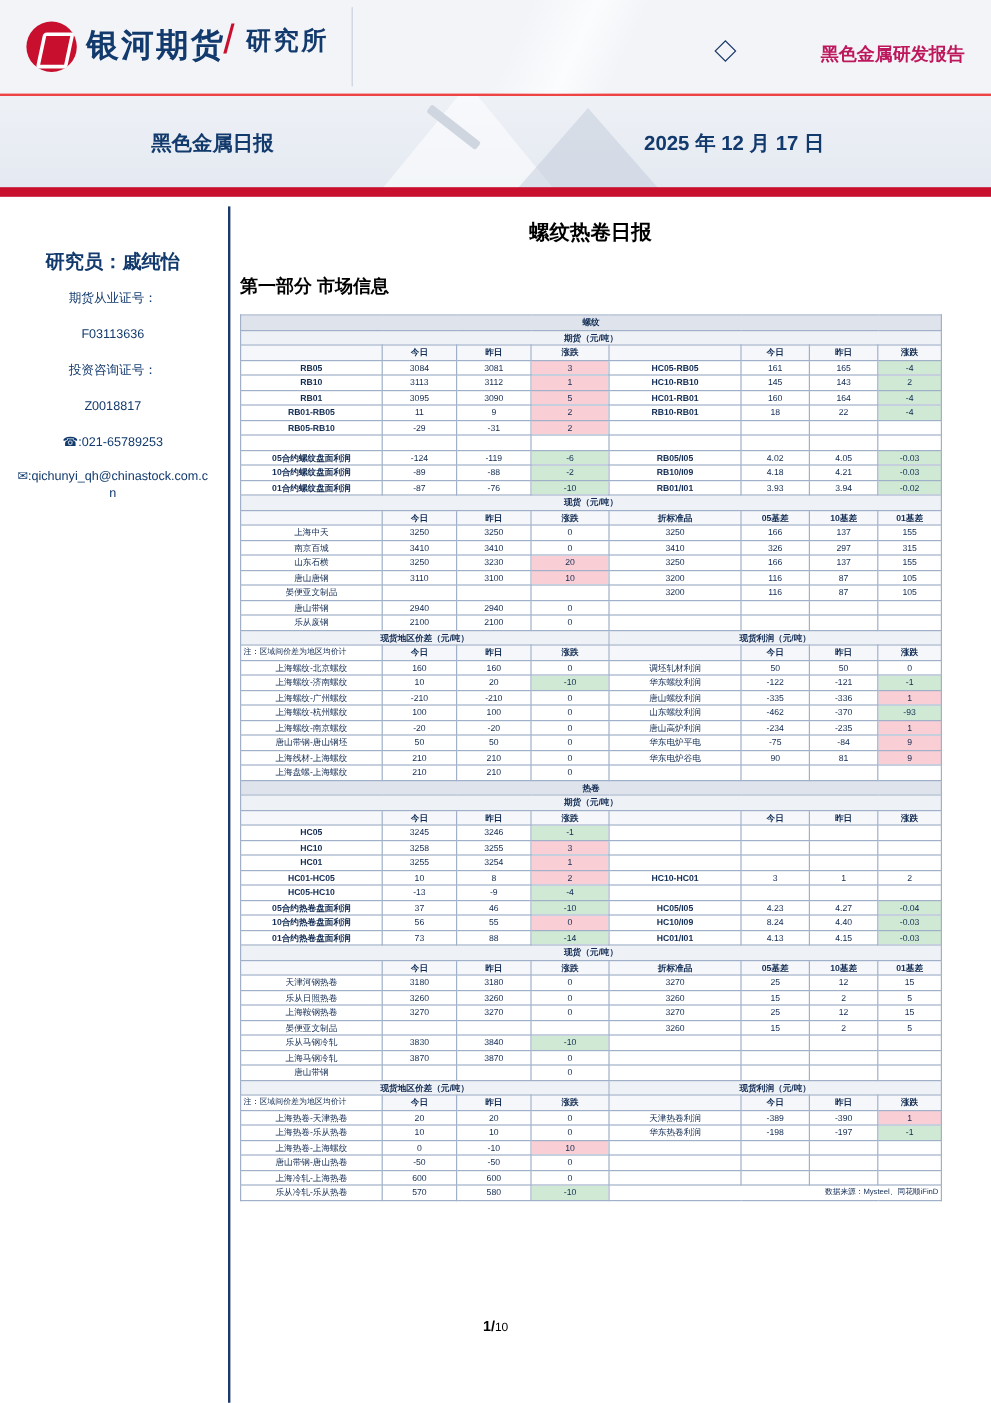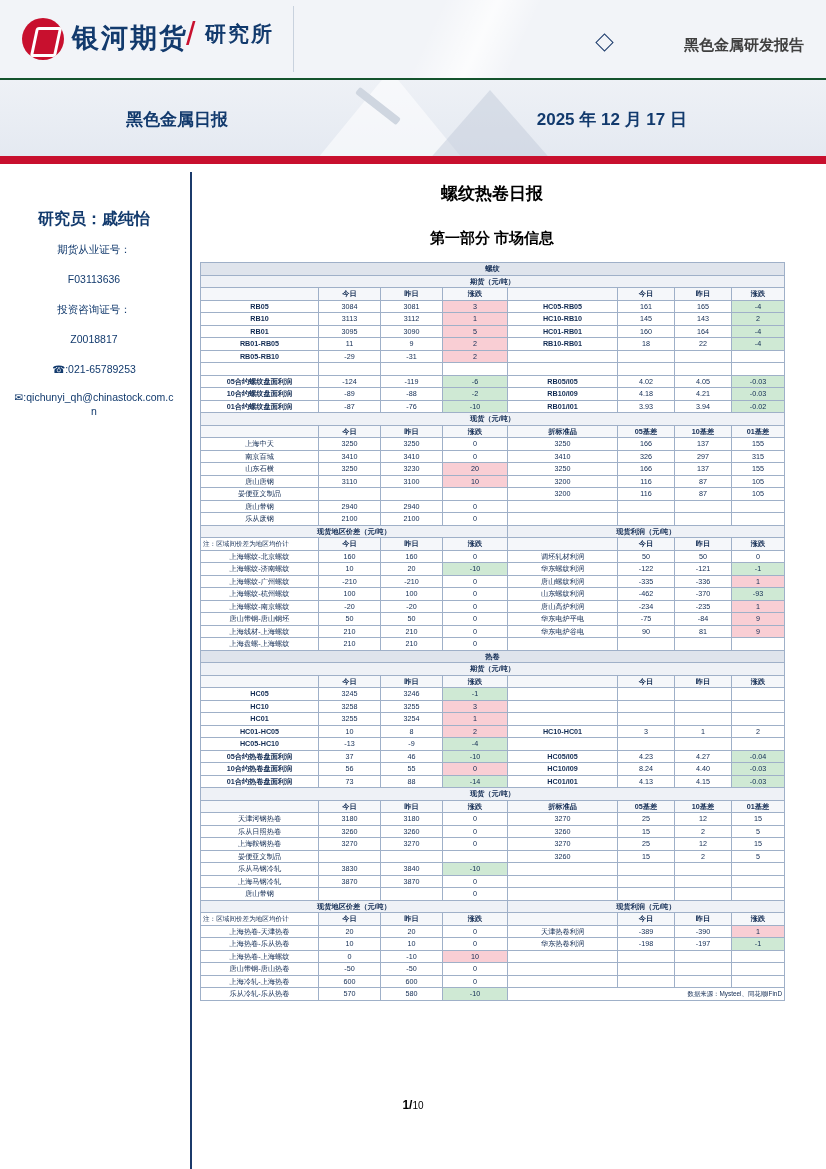--- a/index.html
+++ b/index.html
@@ -1,49 +1,49 @@
 <!DOCTYPE html>
 <html><head>
 <meta charset="utf-8">
 <style>
   html,body{margin:0;padding:0;}
   body{width:826px;height:1169px;background:#ffffff;font-family:"Liberation Sans","DejaVu Sans",sans-serif;color:#000;}
   .page{position:relative;width:826px;height:1169px;overflow:hidden;}
 
   
-  .hdr{position:relative;height:78px;background:#f2f4f8;border-bottom:2px solid #14532d;overflow:hidden;}
+  .hdr{position:relative;height:78px;background:#f2f4f8;border-bottom:2px solid #ef4444;overflow:hidden;}
   .hdr .logo-mark{position:absolute;left:22px;top:18px;width:42px;height:42px;border-radius:50%;background:#c8102e;}
   .hdr .logo-mark:after{content:"";position:absolute;left:11px;top:9px;width:20px;height:24px;border:3px solid #fff;border-radius:3px;transform:skewX(-12deg);}
   .hdr .brand{position:absolute;left:72px;top:20px;font-size:27px;font-weight:bold;color:#123a6d;letter-spacing:2px;}
   .hdr .slash{position:absolute;left:186px;top:14px;font-size:34px;color:#c8102e;font-weight:300;}
   .hdr .brand2{position:absolute;left:205px;top:20px;font-size:21px;font-weight:bold;color:#123a6d;letter-spacing:2px;}
   .hdr .vline{position:absolute;left:293px;top:6px;width:1px;height:66px;background:#c9d2de;}
   .hdr .diamond{position:absolute;left:598px;top:36px;width:11px;height:11px;border:1.5px solid #1b3a6b;transform:rotate(45deg);}
-  .hdr .rpt{position:absolute;right:22px;top:36px;font-size:15px;font-weight:bold;color:#404040;}
+  .hdr .rpt{position:absolute;right:22px;top:36px;font-size:15px;font-weight:bold;color:#be185d;}
   .hdr .sheen{position:absolute;left:330px;top:-30px;width:300px;height:140px;background:linear-gradient(115deg,rgba(255,255,255,0) 35%,rgba(255,255,255,.75) 50%,rgba(255,255,255,0) 62%);}
 
   
   .band{position:relative;height:80px;background:linear-gradient(180deg,#eef1f6 0%,#e4e9f1 100%);border-bottom:4px solid #c8102e;overflow:hidden;}
   .band .tri1{position:absolute;left:300px;top:-10px;width:0;height:0;border-left:90px solid transparent;border-right:90px solid transparent;border-bottom:110px solid rgba(255,255,255,.55);}
   .band .tri2{position:absolute;left:420px;top:10px;width:0;height:0;border-left:70px solid transparent;border-right:70px solid transparent;border-bottom:80px solid rgba(190,200,215,.45);}
   .band .pen{position:absolute;left:352px;top:22px;width:52px;height:8px;background:#cfd6e0;transform:rotate(38deg);border-radius:2px;}
   .band .t-left{position:absolute;left:126px;top:28px;font-size:17px;font-weight:bold;color:#123a6d;}
   .band .t-right{position:absolute;right:139px;top:28px;font-size:17px;font-weight:bold;color:#123a6d;margin-left:25px;}
   .band .underline{position:absolute;left:0;right:0;bottom:0;height:4px;background:#c8102e;}
 
   
   .body-wrap{position:relative;padding-top:22px;}
   .sidebar{position:absolute;left:0;top:40px;width:188px;text-align:center;color:#123a6d;font-size:10.5px;line-height:30px;}
   .sidebar .nm{font-weight:bold;font-size:16px;}
   .sidebar .mail{line-height:14px;margin-top:6px;word-break:break-all;padding:0 14px;}
   .vdiv{position:absolute;left:190px;top:8px;width:2px;height:1055px;background:#1b3a6b;}
 
   .content{position:absolute;left:200px;top:8px;width:584px;}
   h1.doc{font-size:17px;text-align:center;margin:10px 0 0;font-weight:bold;}
-  h2.sec{font-size:15px;text-align:center;margin:24px 0 14px;font-weight:bold;}
+  h2.sec{font-size:15px;text-align:left;margin:24px 0 14px;font-weight:bold;}
 
   table.grid{border-collapse:collapse;width:584px;font-size:7.2px;table-layout:fixed;}
   table.grid td{border:1px solid #9fb0c8;padding:0 2px;height:11.5px;line-height:11.5px;color:#102a52;white-space:nowrap;overflow:hidden;}
   .c{text-align:center;}
   .l{text-align:left;}
   .sec-hd{background:#dfe4ec;font-weight:bold;text-align:center;color:#102a52;}
   .sub-hd{background:#eef1f6;font-weight:bold;text-align:center;color:#102a52;}
   .colhd{background:#f5f7fa;font-weight:bold;text-align:center;}
   .b{font-weight:bold;}
   .up{background:#f9ced4;}

